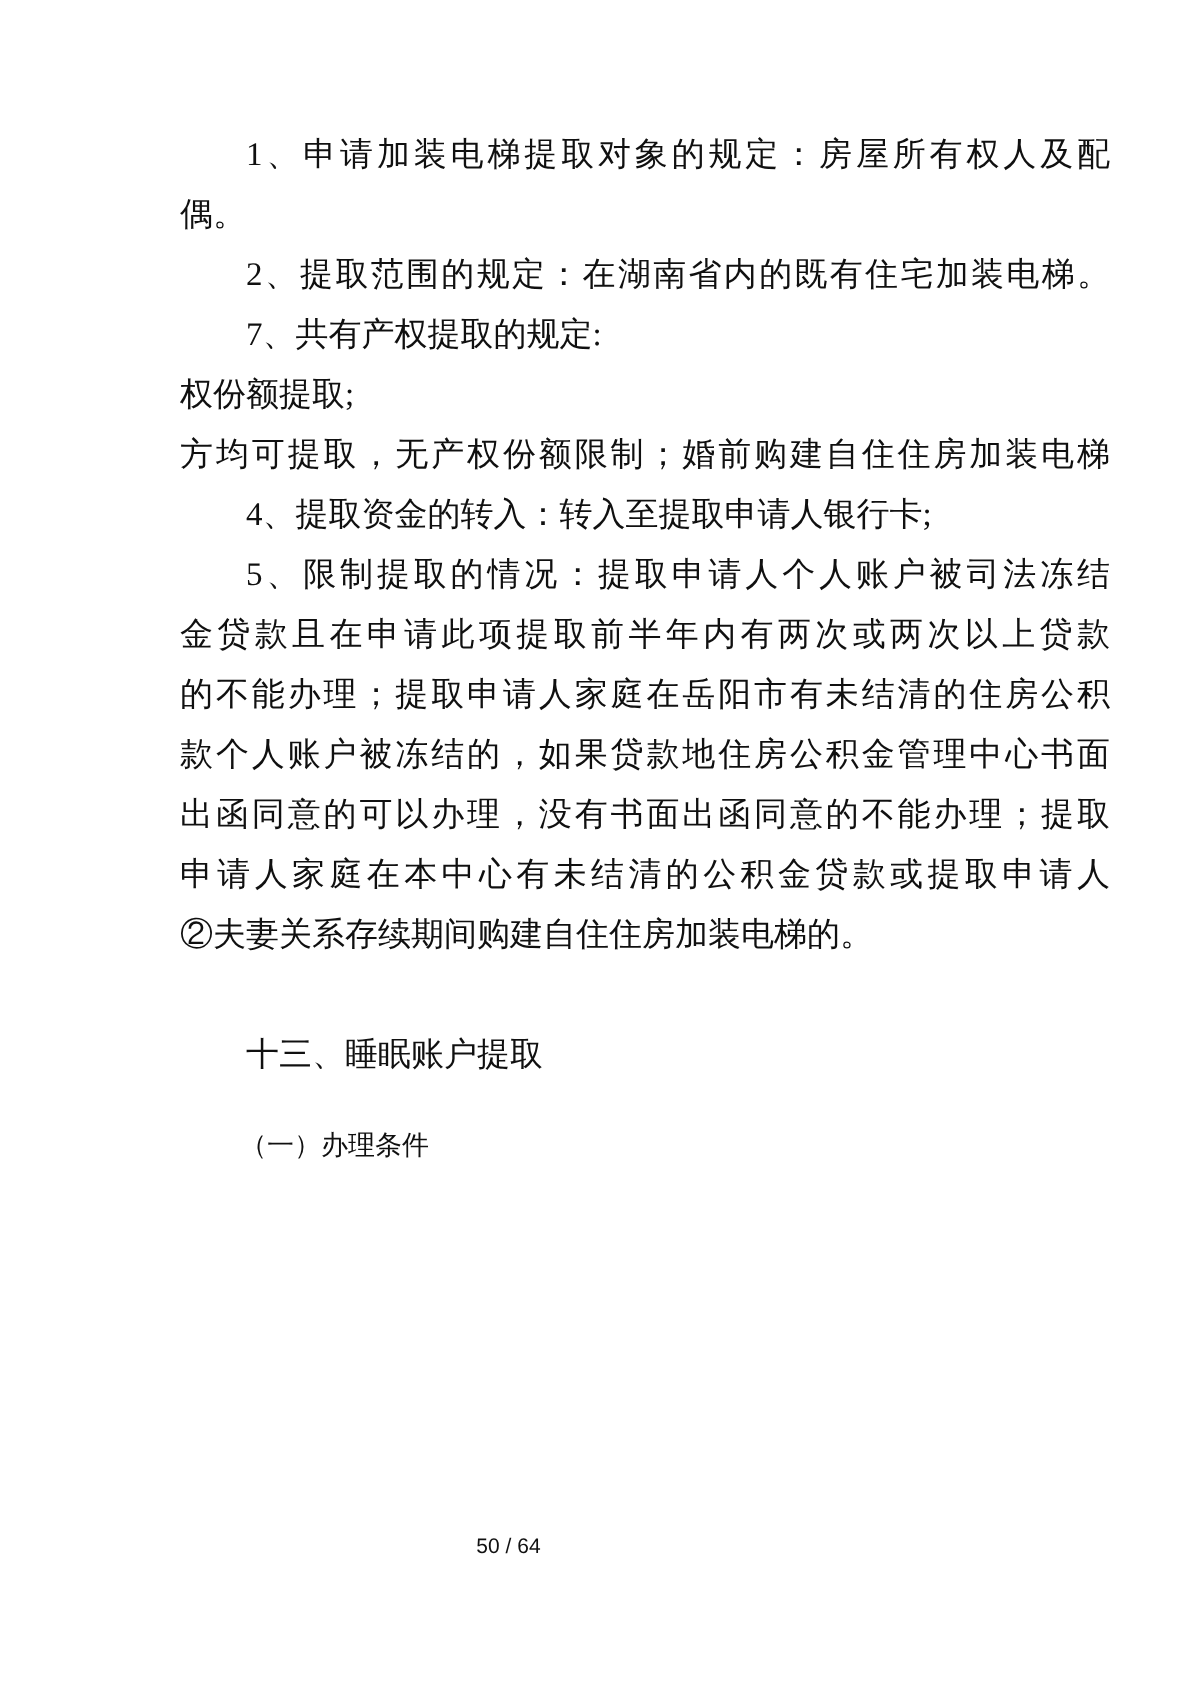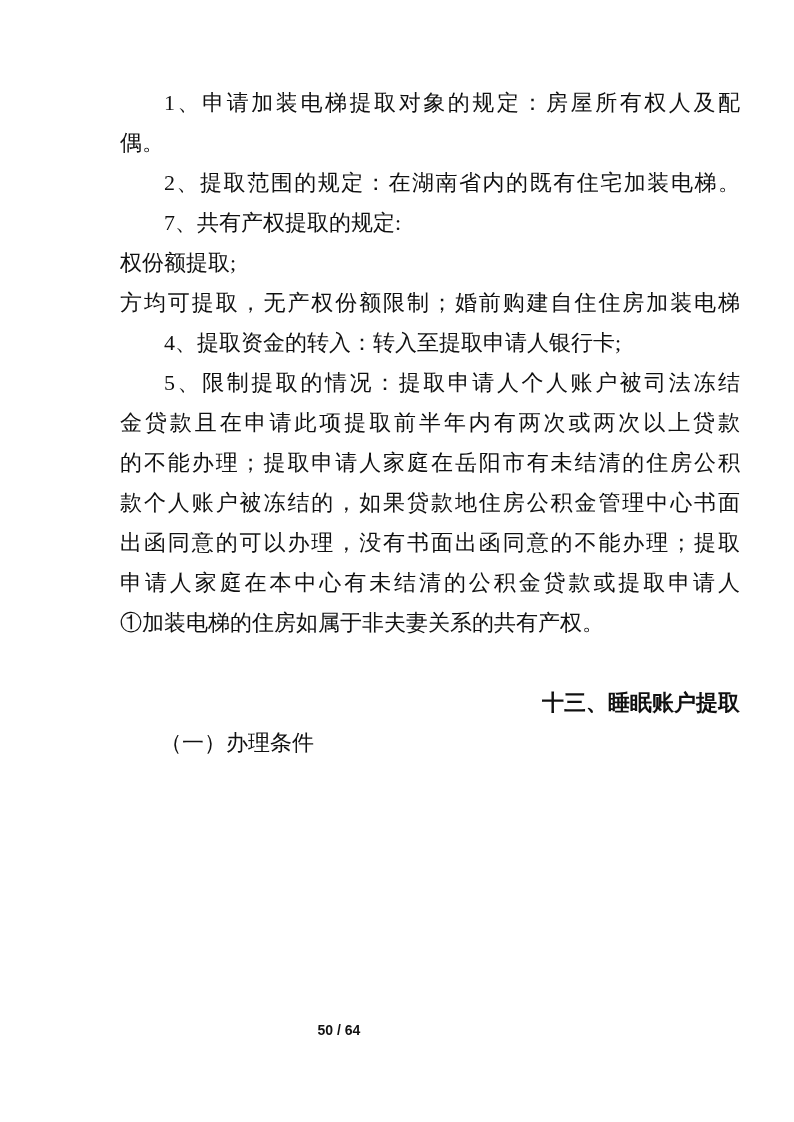--- a/index.html
+++ b/index.html
@@ -35,39 +35,39 @@
     text-indent: 44px;
   }
   .line.fill {
     white-space: normal;
     text-align: justify;
     text-align-last: justify;
     text-justify: inter-character;
   }
   .section-heading {
     margin-top: 40px;
-    font-weight: 700;
+    font-weight: 400;
     text-indent: 44px;
     font-size: 22px;
     line-height: 40px;
-    text-align: right;
   }
   .subsection {
     text-indent: 40px;
-    font-size: 22px;
+    font-size: 18px;
     line-height: 40px;
+    margin-top: 20px;
   }
   .footer {
     position: absolute;
     left: 0;
     top: 1020px;
     width: 678px;
     text-align: center;
     font-family: "Liberation Sans", "DejaVu Sans", sans-serif;
-    font-weight: 700;
+    font-weight: 400;
     font-size: 14px;
     line-height: 20px;
     color: #111111;
   }
 </style>
 </head>
 <body>
 
 <div class="page">
   <div class="content">
@@ -78,19 +78,19 @@
         <div class="line indent">7、共有产权提取的规定:</div>
         <div class="line">权份额提取;</div>
         <div class="line fill">方均可提取，无产权份额限制；婚前购建自住住房加装电梯</div>
         <div class="line indent">4、提取资金的转入：转入至提取申请人银行卡;</div>
         <div class="line indent fill">5、限制提取的情况：提取申请人个人账户被司法冻结</div>
         <div class="line fill">金贷款且在申请此项提取前半年内有两次或两次以上贷款</div>
         <div class="line fill">的不能办理；提取申请人家庭在岳阳市有未结清的住房公积</div>
         <div class="line fill">款个人账户被冻结的，如果贷款地住房公积金管理中心书面</div>
         <div class="line fill">出函同意的可以办理，没有书面出函同意的不能办理；提取</div>
         <div class="line fill">申请人家庭在本中心有未结清的公积金贷款或提取申请人</div>
-        <div class="line">①加装电梯的住房如属于非夫妻关系的共有产权。</div>
+        <div class="line">②夫妻关系存续期间购建自住住房加装电梯的。</div>
       </div>
     <div class="section-heading">十三、睡眠账户提取</div>
     <div class="subsection">（一）办理条件</div>
   </div>
   <div class="footer">50 / 64</div>
 </div>
 
 </body></html>

